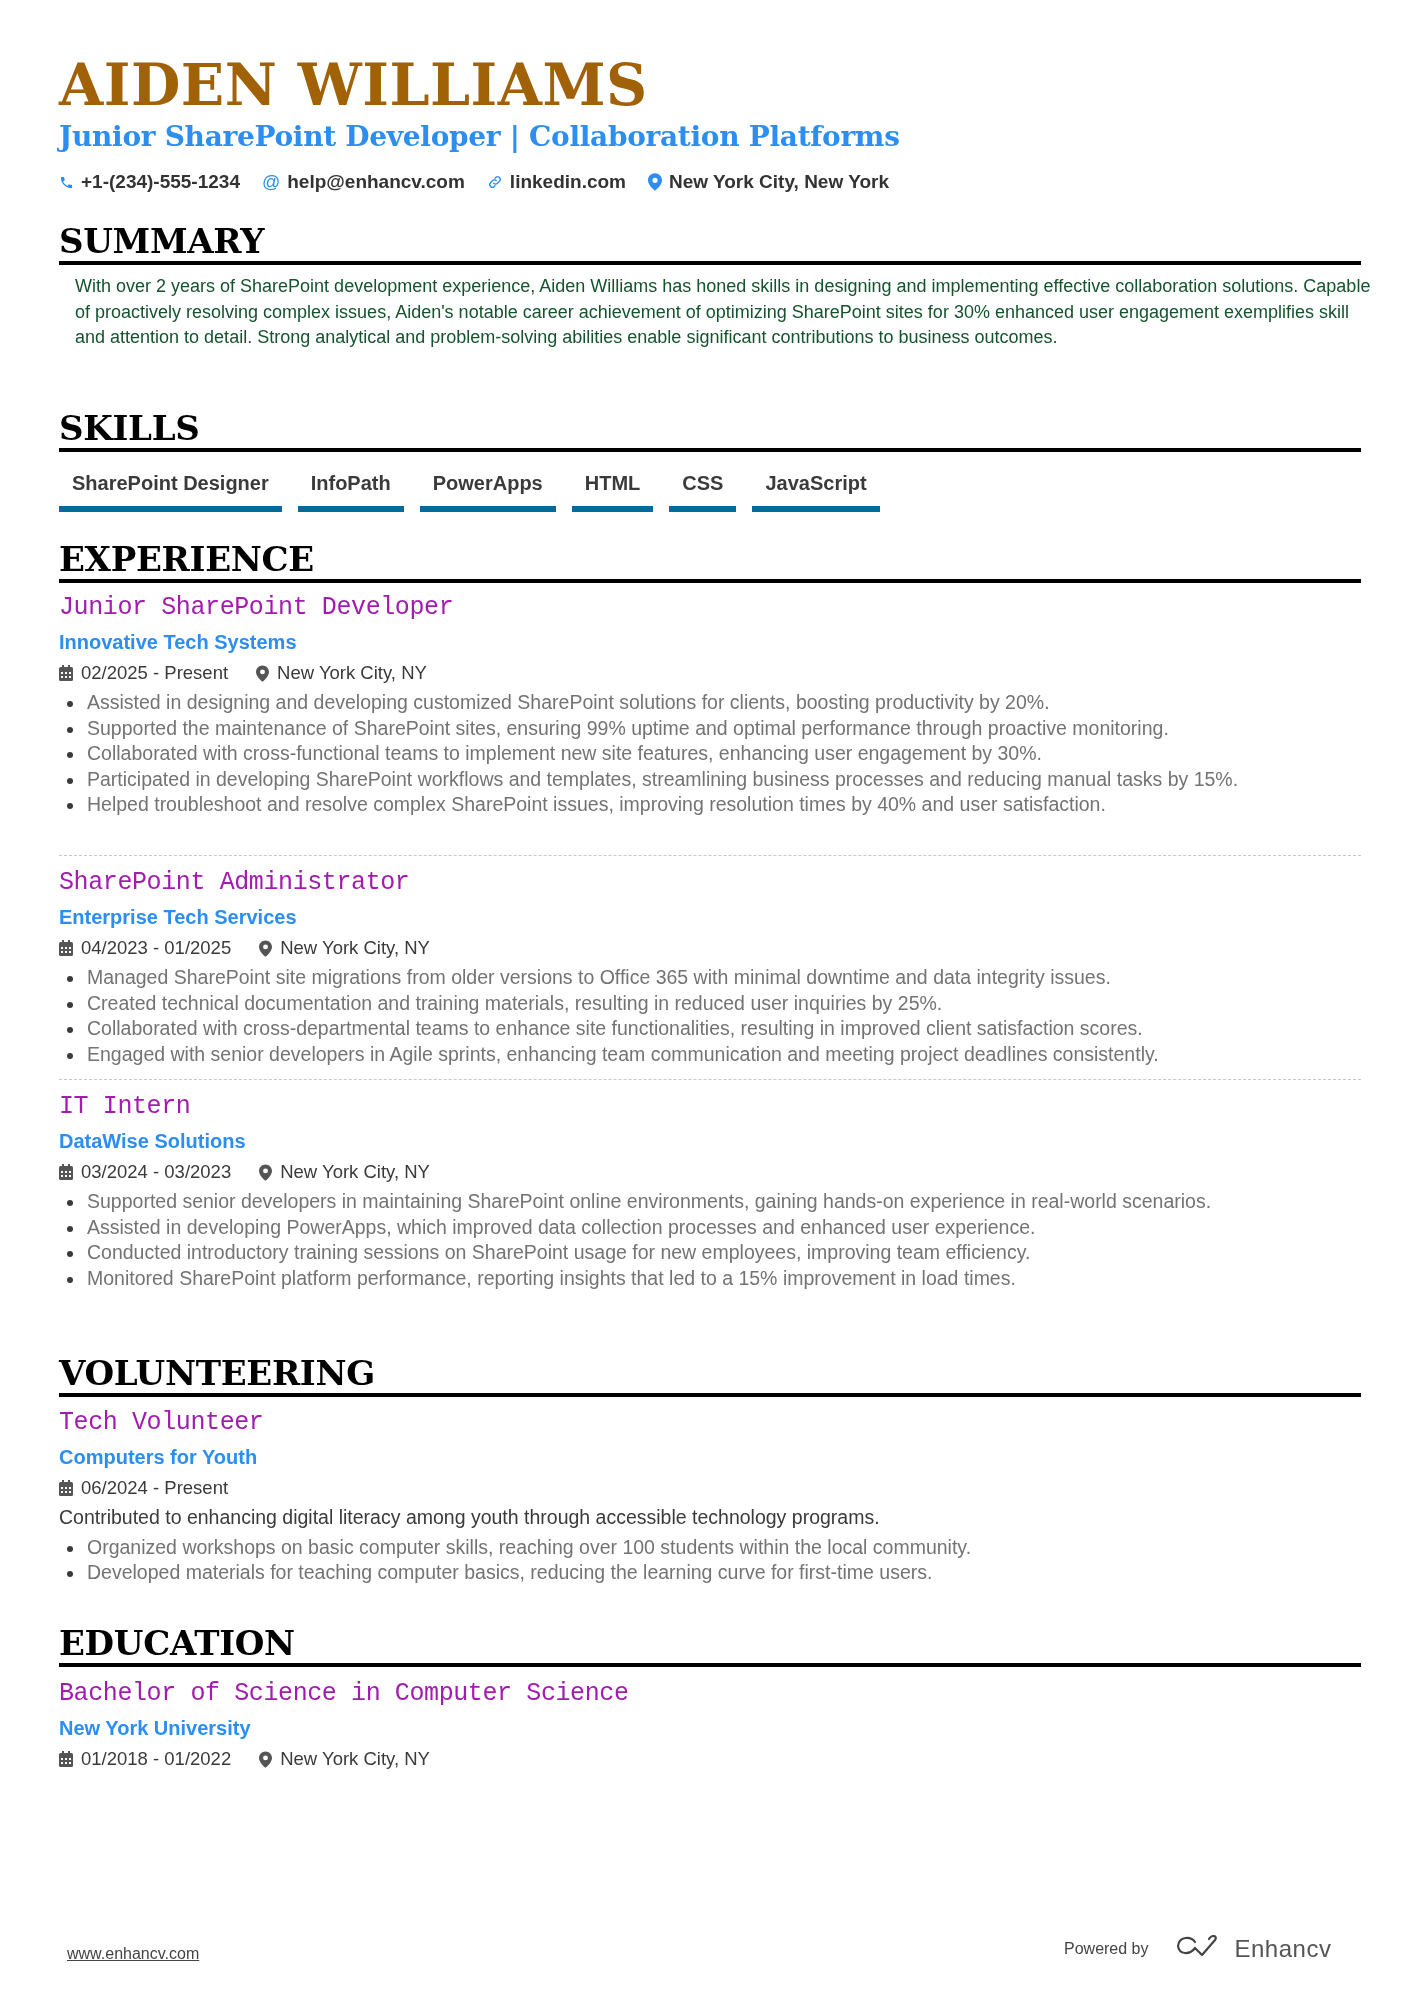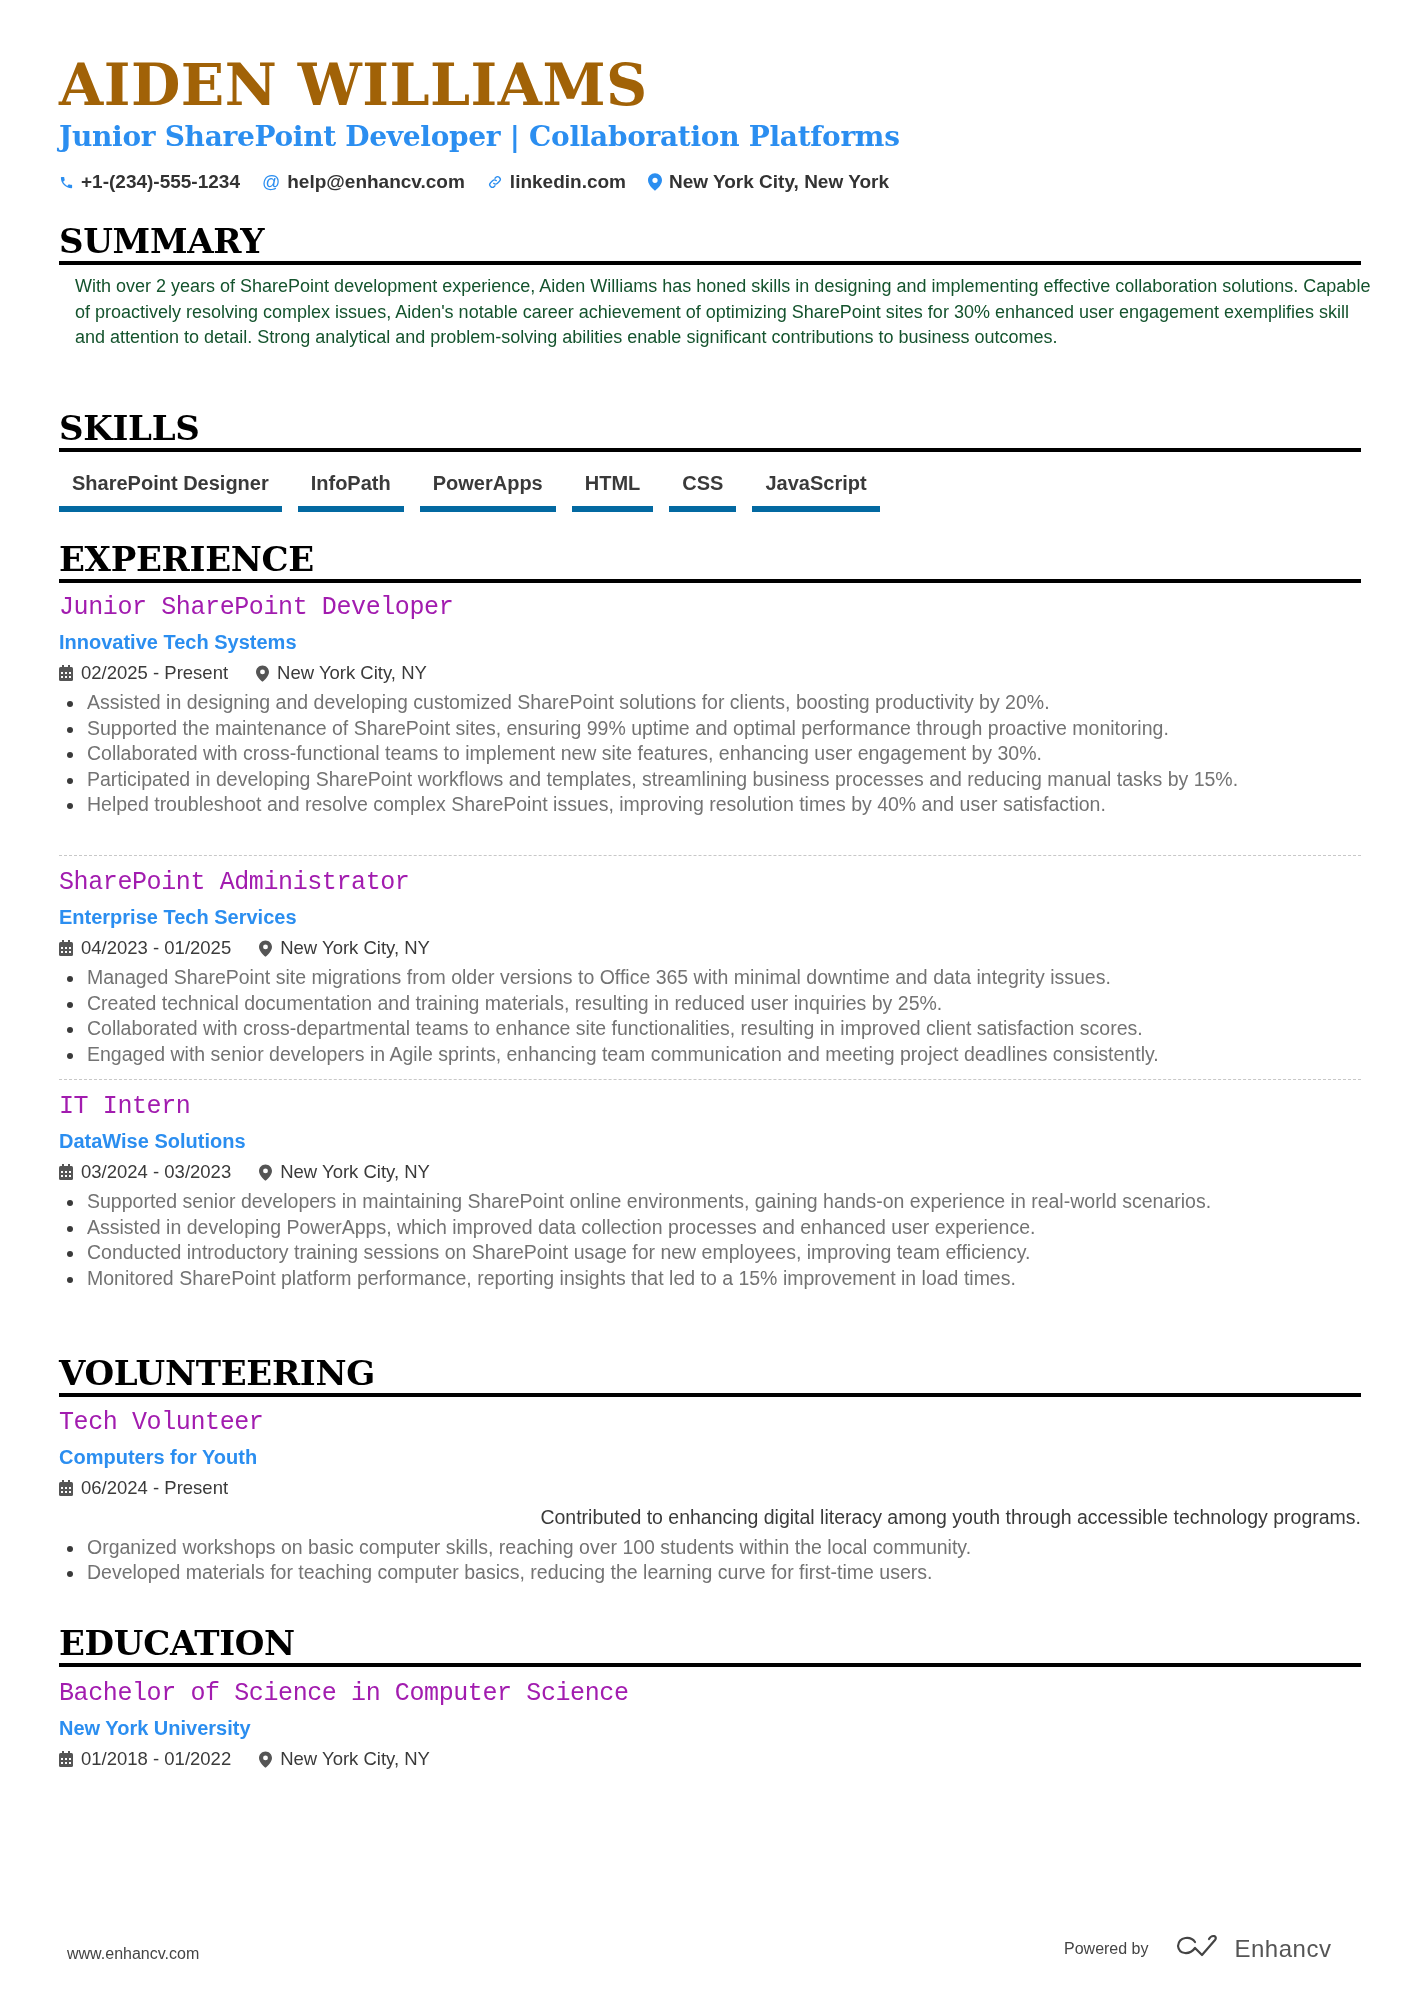--- a/index.html
+++ b/index.html
@@ -23,23 +23,23 @@
            border-bottom: 6px solid #0369a1; white-space: nowrap; }
   .entry { position: absolute; left: 0; width: 1302px; }
   .role { font-family: Liberation Mono, monospace; font-size: 25px; color: #a21caf; line-height: 36px; white-space: nowrap; letter-spacing: -0.4px; }
   .company { font-size: 20px; font-weight: bold; color: #2b8ef0; line-height: 28px; margin-top: 2px; white-space: nowrap; }
   .meta { display: flex; gap: 28px; font-size: 18.5px; color: #3a3a3a; line-height: 26px; margin-top: 4px; }
   .meta-item { display: flex; align-items: center; gap: 8px; white-space: nowrap; }
   .micon { color: #555; display: inline-flex; align-items: center; }
   .bullets { list-style: none; margin: 4px 0 0 0; padding: 0; }
   .bullets li { position: relative; padding-left: 28px; font-size: 19.5px; line-height: 25.6px; color: #737373; }
   .bullets li::before { content: ""; position: absolute; left: 8px; top: 11px; width: 6px; height: 6px; border-radius: 50%; background: #3a3a3a; }
-  .desc { font-size: 19.5px; line-height: 25.6px; color: #3a3a3a; margin-top: 4px; text-align: right; }
+  .desc { font-size: 19.5px; line-height: 25.6px; color: #3a3a3a; margin-top: 4px; }
   .dashed { position: absolute; left: 0; width: 1302px; border-top: 1.5px dashed #c8c8c8; }
-  .footer-left { position: absolute; left: 67px; top: 1945px; font-size: 16px; color: #444; }
+  .footer-left { position: absolute; left: 67px; top: 1945px; font-size: 16px; color: #444; text-decoration: underline; }
   .footer-right { position: absolute; left: 1064px; top: 1934px; display: flex; align-items: center; gap: 26px; }
   .powered { font-size: 16px; color: #444; }
   .brand { display: flex; align-items: center; gap: 12px; font-size: 24px; color: #555; letter-spacing: 0.5px; }
 </style>
 </head>
 <body>
 
 <div class="page">
 
   <div class="name">AIDEN WILLIAMS</div>

